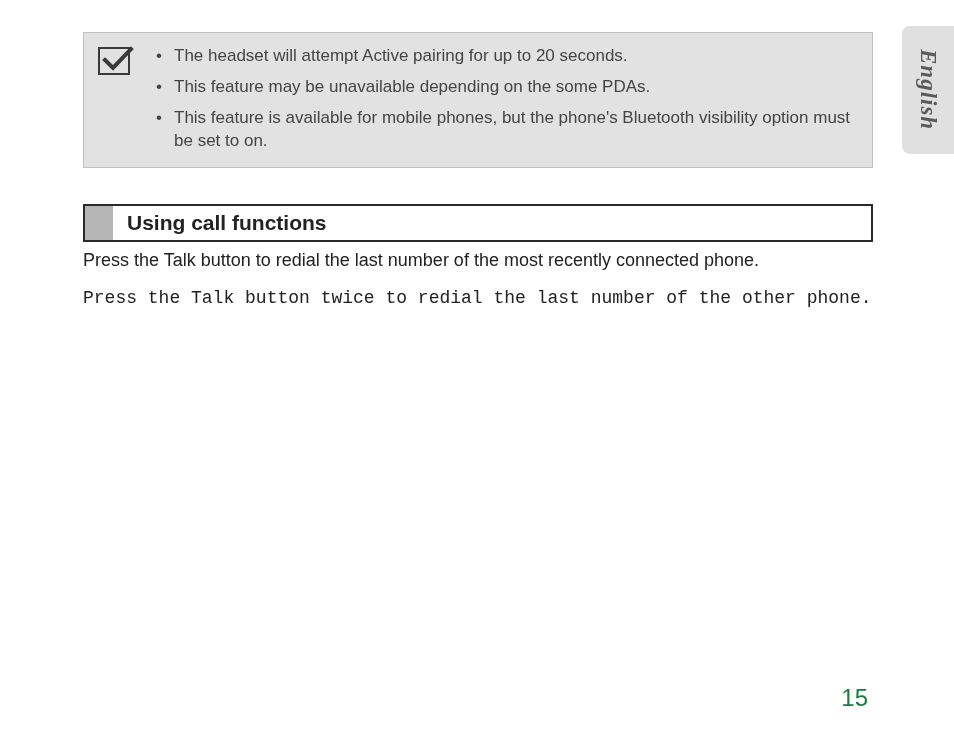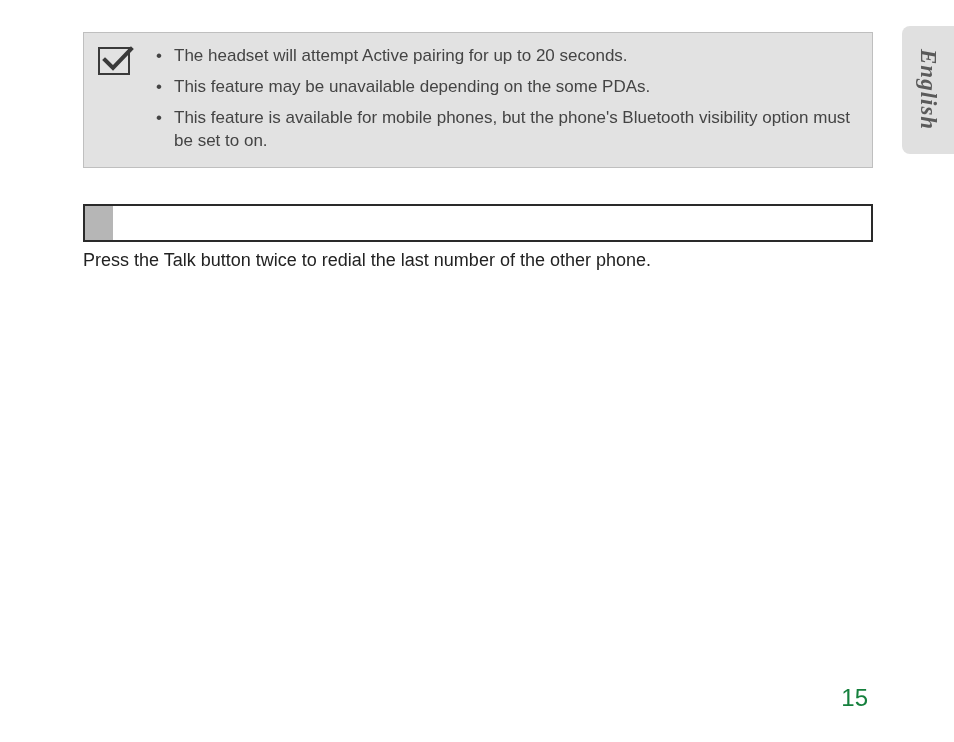--- a/index.html
+++ b/index.html
@@ -136,21 +136,23 @@
     </div>
     <ul class="note-list">
       <li>The headset will attempt Active pairing for up to 20 seconds.</li>
       <li>This feature may be unavailable depending on the some PDAs.</li>
       <li>This feature is available for mobile phones, but the phone's Bluetooth visibility option must be set to on.</li>
     </ul>
   </div>
 
   <div class="section-heading">
     <div class="tab"></div>
+    <div class="title">Using call functions</div>
   </div>
 
 
 
+  <p class="body-text">Press the Talk button to redial the last number of the most recently connected phone.</p>
   <p class="body-text">Press the Talk button twice to redial the last number of the other phone.</p>
 
 </div>
 
 <div class="page-num">15</div>
 
 </body></html>

